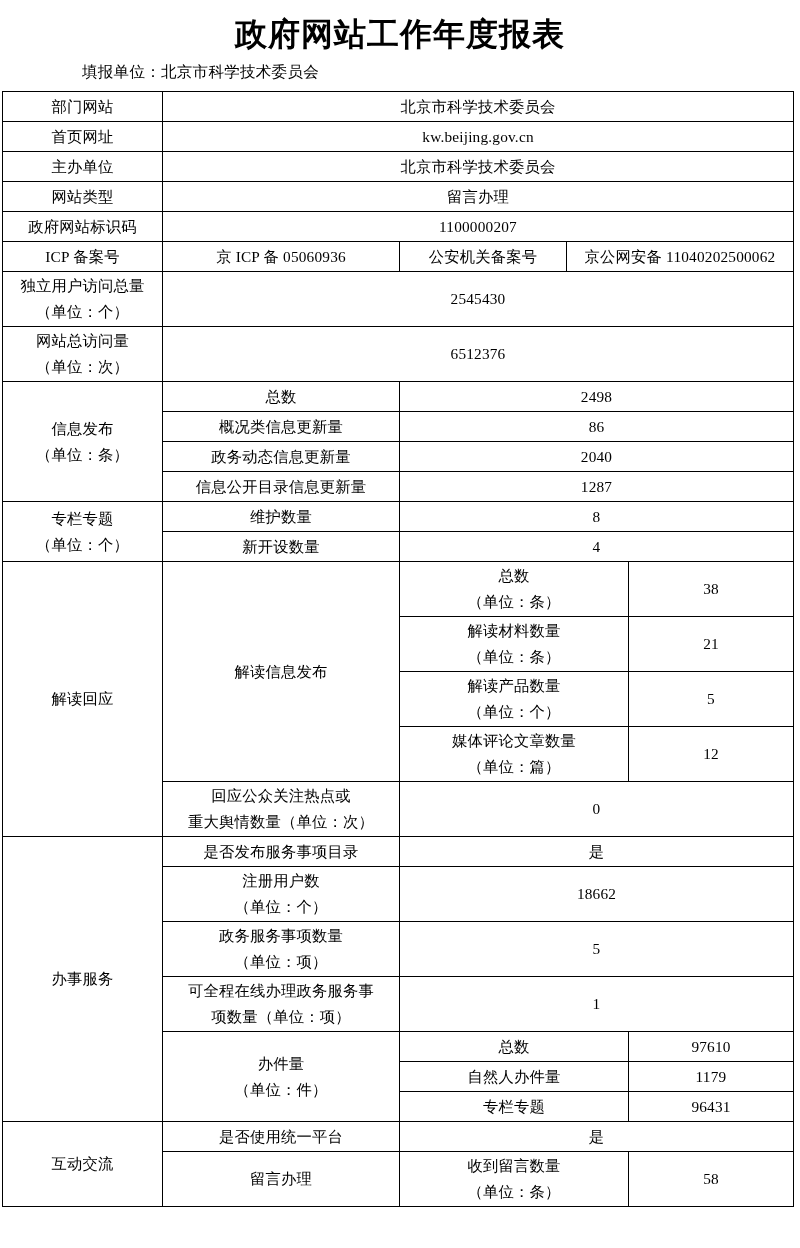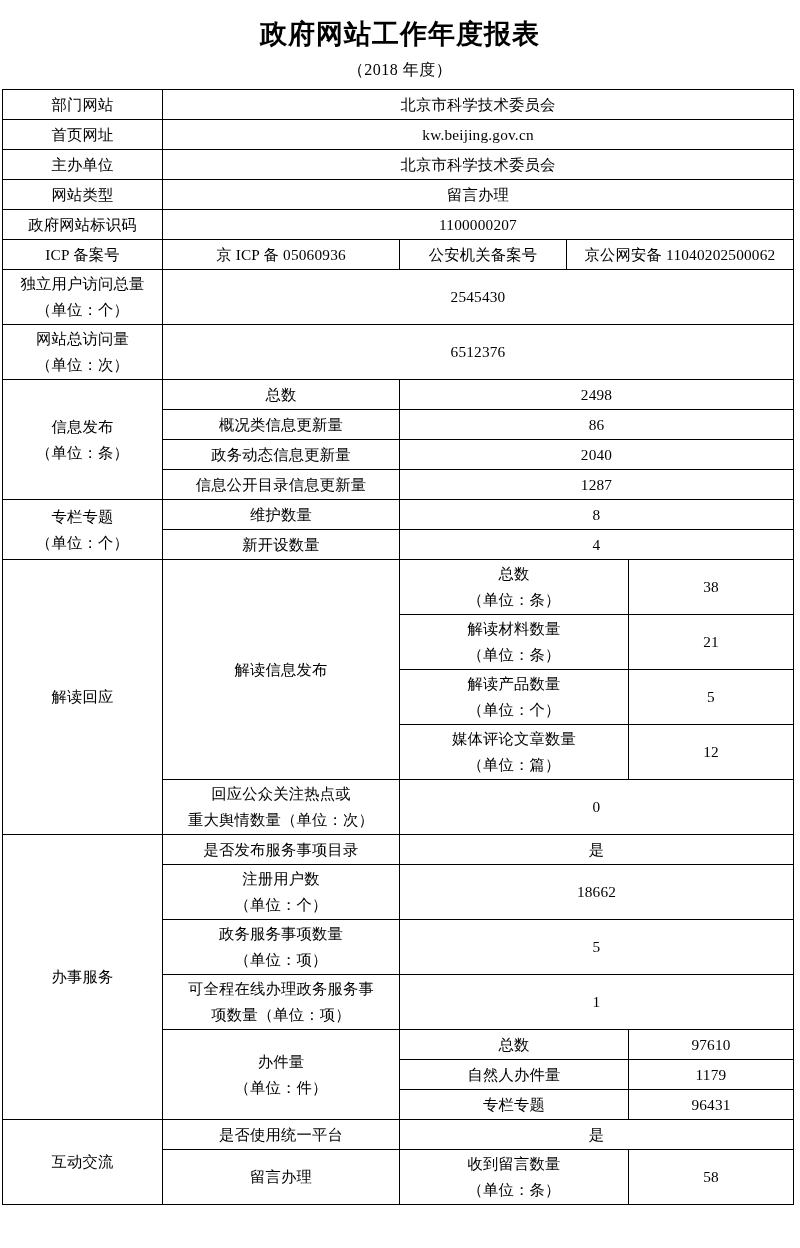--- a/index.html
+++ b/index.html
@@ -10,21 +10,21 @@
     font-family: "Liberation Serif", "DejaVu Serif", serif;
     color: #000000;
   }
   #page {
     position: relative;
     width: 800px; height: 1248px;
     overflow: hidden;
   }
   .title {
     text-align: center;
-    font-size: 27px;
+    font-size: 32px;
     font-weight: bold;
     letter-spacing: 1px;
     margin: 17px 0 0 0;
     line-height: 34px;
   }
   .subtitle {
     text-align: center;
     font-size: 16px;
     margin: 9px 0 0 0;
     line-height: 20px;
@@ -64,21 +64,21 @@
   .r1 { height: 30px; }
   .r2 { height: 55px; }
   .two { line-height: 25px; }
 </style>
 </head>
 <body>
 
 <div id="page">
 
   <div class="title">政府网站工作年度报表</div>
-  <div class="subtitle">（2018 年度）</div>
+  <div class="filler">填报单位：北京市科学技术委员会</div>
 
   <table class="rep">
     <colgroup>
       <col style="width:160px">
       <col style="width:176px">
       <col style="width:61px">
       <col style="width:167px">
       <col style="width:62px">
       <col style="width:165px">
     </colgroup>

